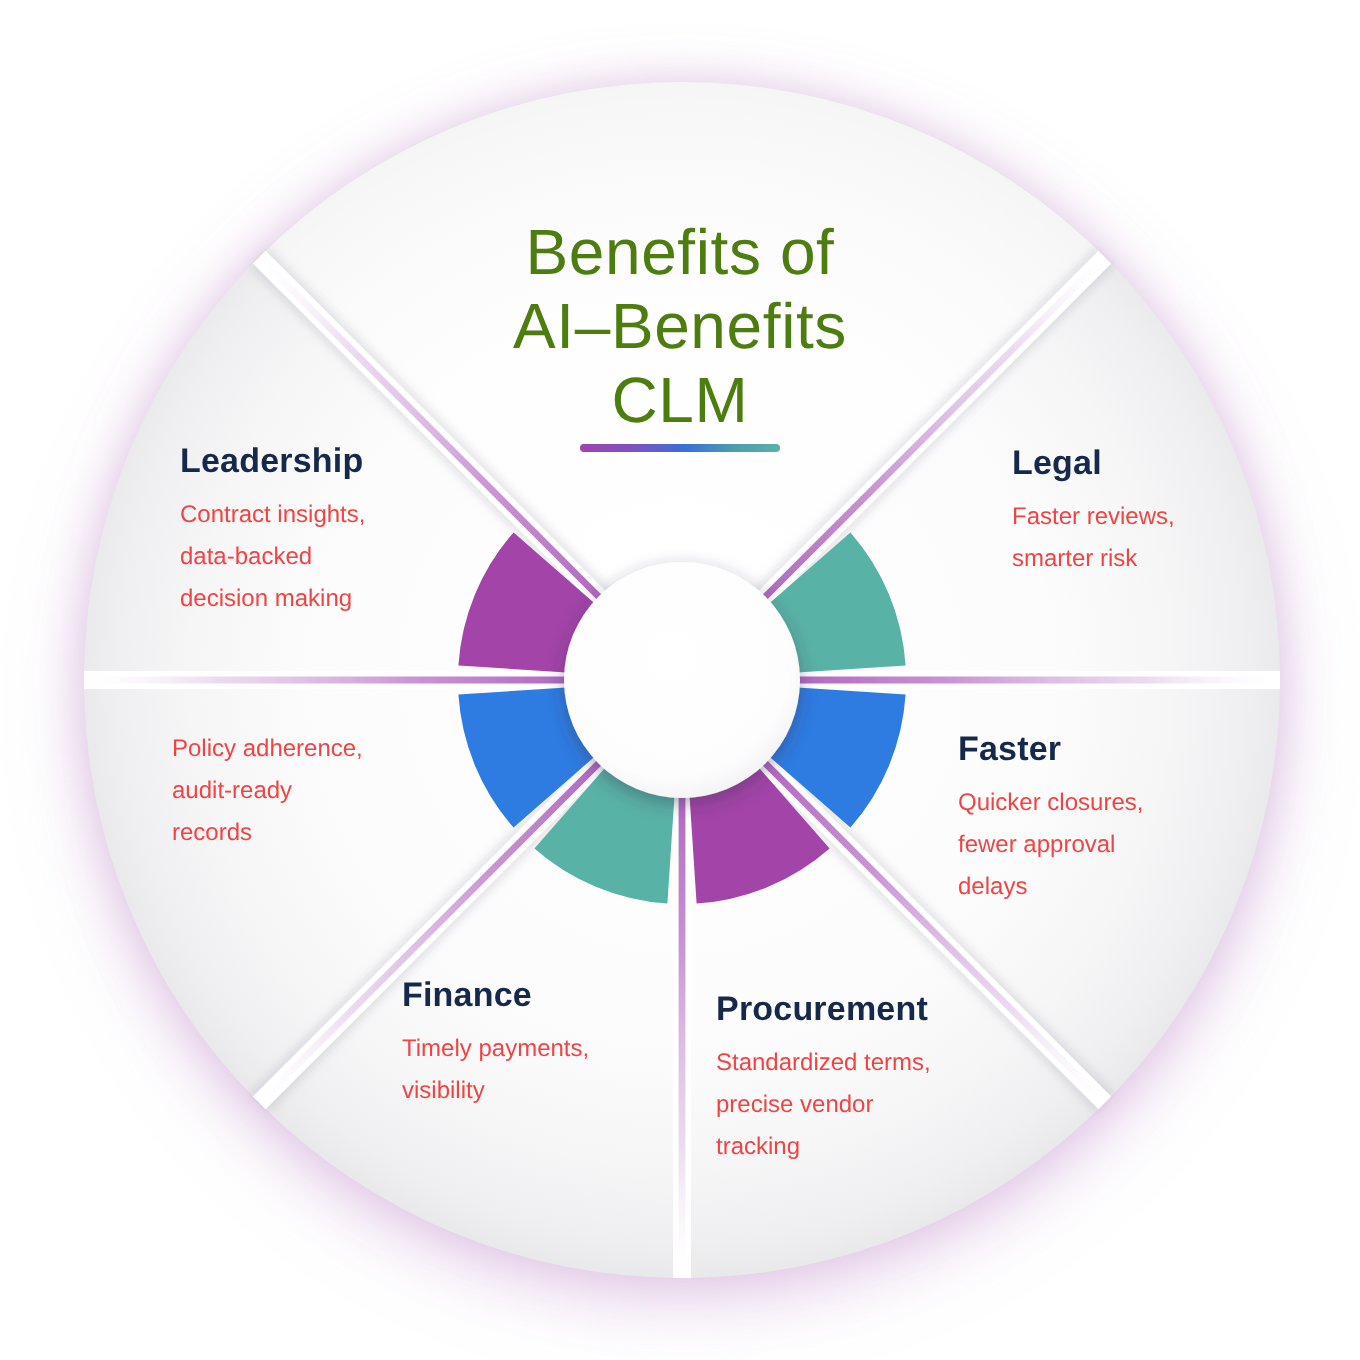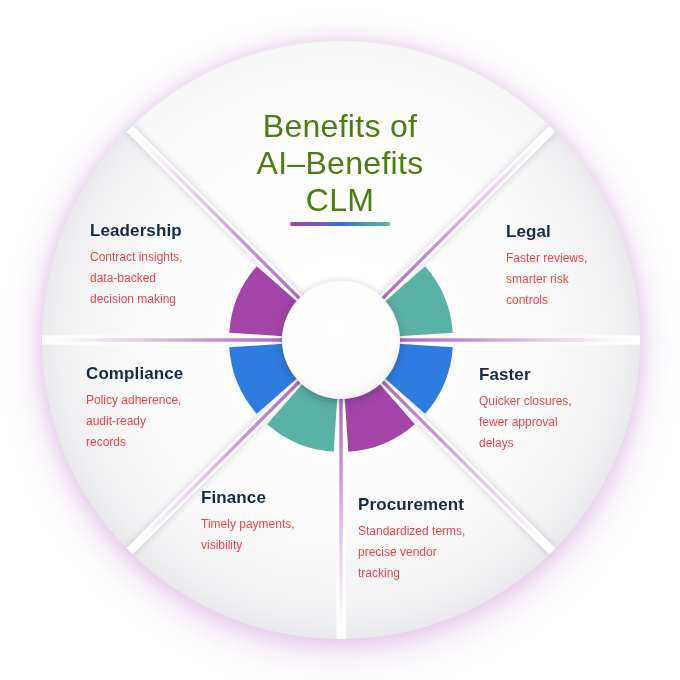--- a/index.html
+++ b/index.html
@@ -153,26 +153,24 @@
       <span>data-backed</span>
       <span>decision making</span>
     </p>
   </div>
 
   <div class="sec sec-legal">
     <h3>Legal</h3>
     <p>
       <span>Faster reviews,</span>
       <span>smarter risk</span>
-      <span>controls</span>
     </p>
   </div>
 
   <div class="sec sec-compliance">
-    <h3>Compliance</h3>
     <p>
       <span>Policy adherence,</span>
       <span>audit-ready</span>
       <span>records</span>
     </p>
   </div>
 
   <div class="sec sec-sales">
     <h3>Faster</h3>
     <p>

